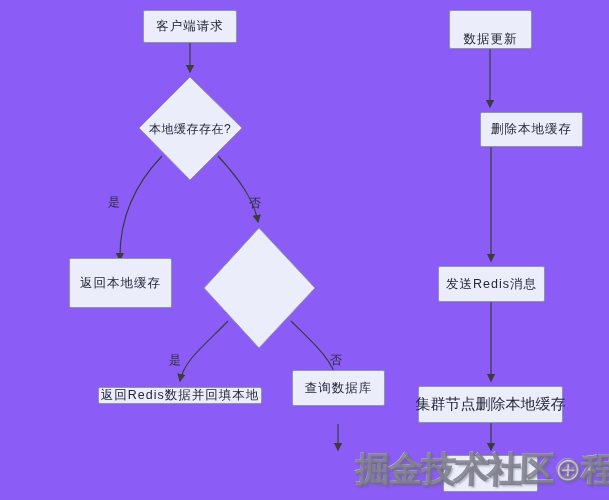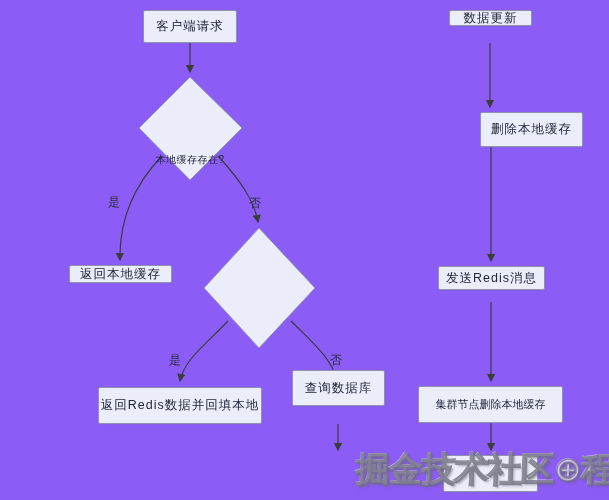--- a/index.html
+++ b/index.html
@@ -24,30 +24,29 @@
     display:flex;align-items:center;justify-content:center;
     box-sizing:border-box;
     color:#23263a;
     font-size:12.5px;
     letter-spacing:1px;
     text-align:center;
     box-shadow:0 1px 1px rgba(120,120,140,0.18);
     z-index:2;
   }
   .node .lbl{white-space:nowrap;}
-  .small-font{font-size:11px;letter-spacing:0;}
+  .small-font{font-size:15px;letter-spacing:0;}
   .diamond-label{
     position:absolute;
     color:#23263a;
-    font-size:10px;
+    font-size:12px;
     letter-spacing:0.5px;
     white-space:nowrap;
     transform:translate(-50%,-50%);
     z-index:3;
-    margin-top:31px;
   }
   .edge-label{
     position:absolute;
     color:#2b2d3a;
     font-size:12px;
     z-index:3;
   }
   #watermark{
     position:absolute;
     left:356px;top:447px;
@@ -93,46 +92,46 @@
 
   <div class="node" style="left:143px;top:10px;width:94px;height:33px;">
     <span class="lbl">客户端请求</span>
   </div>
 
   <div class="diamond-label" style="left:190px;top:129px;">本地缓存存在?</div>
 
   <div class="edge-label" style="left:108px;top:194px;">是</div>
   <div class="edge-label" style="left:249px;top:195px;">否</div>
 
-  <div class="node" style="left:69px;top:265px;width:103px;height:18px;">
+  <div class="node" style="left:69px;top:258px;width:103px;height:50px;">
     <span class="lbl">返回本地缓存</span>
   </div>
 
 
   <div class="edge-label" style="left:169px;top:352px;">是</div>
   <div class="edge-label" style="left:330px;top:352px;">否</div>
 
-  <div class="node" style="left:98px;top:387px;width:164px;height:37px;">
+  <div class="node" style="left:98px;top:387px;width:164px;height:17px;">
     <span class="lbl">返回Redis数据并回填本地</span>
   </div>
 
   <div class="node" style="left:292px;top:370px;width:93px;height:36px;">
     <span class="lbl">查询数据库</span>
   </div>
 
 
-  <div class="node" style="left:449px;top:10px;width:83px;height:16px;">
+  <div class="node" style="left:449px;top:10px;width:83px;height:39px;align-items:flex-end;">
     <span class="lbl">数据更新</span>
   </div>
 
   <div class="node" style="left:440px;top:112px;width:103px;height:35px;margin-left:40px;">
     <span class="lbl">删除本地缓存</span>
   </div>
 
-  <div class="node" style="left:438px;top:266px;width:107px;height:24px;">
+  <div class="node" style="left:438px;top:266px;width:107px;height:36px;">
     <span class="lbl">发送Redis消息</span>
   </div>
 
   <div class="node small-font" style="left:418px;top:386px;width:145px;height:37px;">
     <span class="lbl">集群节点删除本地缓存</span>
   </div>
 
   <div class="node" style="left:443px;top:455px;width:95px;height:37px;">
     <span class="lbl"></span>
   </div>

